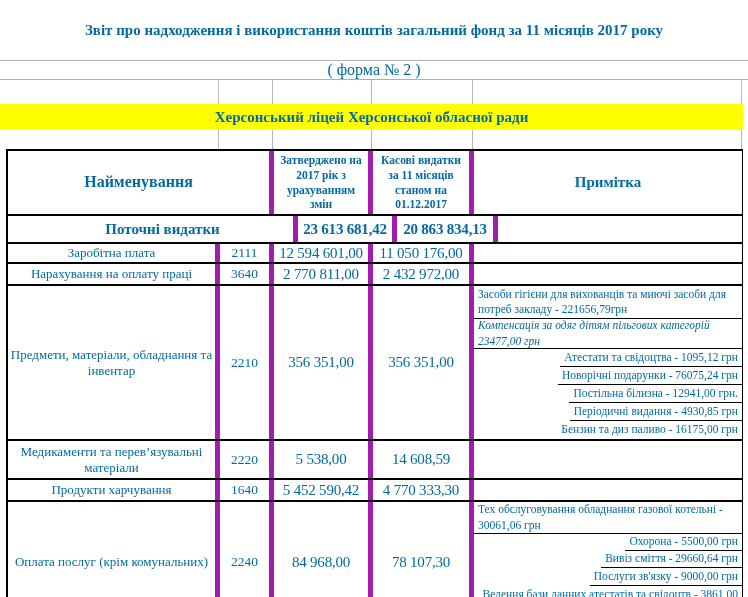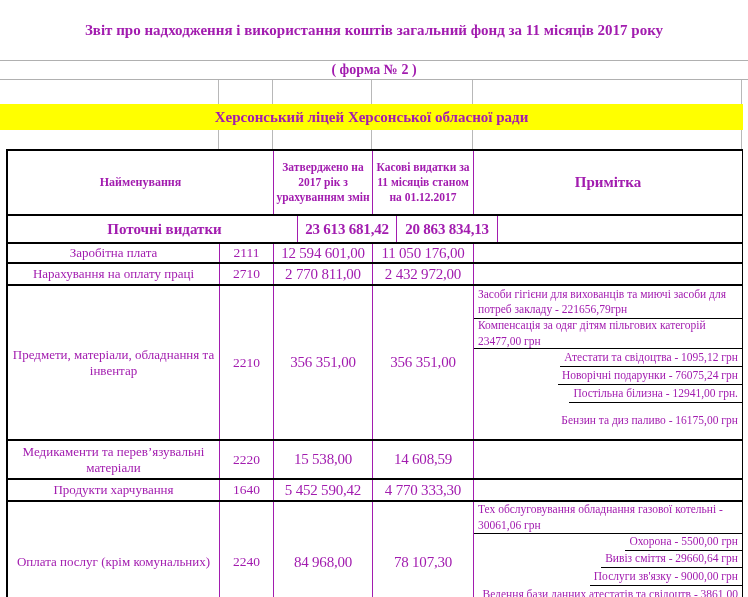--- a/index.html
+++ b/index.html
@@ -2,36 +2,36 @@
 <html><head>
 <meta charset="utf-8">
 <style>
   * { margin:0; padding:0; box-sizing:border-box; }
   html,body { background:#fff; }
   .page {
     position:relative;
     width:748px; height:597px;
     overflow:hidden;
     background:#fff;
-    color:#a21caf;
+    color:#0369a1;
     font-family:"Liberation Serif","DejaVu Serif",serif;
   }
   
   .title-row {
     height:61px;
     display:flex; align-items:center; justify-content:center;
     border-bottom:1px solid #b0b0b0;
     font-weight:bold; font-size:15px;
     text-align:center;
   }
   .forma-row {
     height:19px;
     display:flex; align-items:center; justify-content:center;
     border-bottom:1px solid #b0b0b0;
-    font-weight:bold; font-size:14px;
+    font-weight:normal; font-size:16px;
   }
   .grid-row { height:24px; width:748px; display:grid; grid-template-columns:219px 54px 99px 101px 269px 1fr; }
   .grid-row.g2 { height:19px; }
   .grid-row i { display:block; border-right:1px solid #b8b8b8; }
   .grid-row i.nob { border-right:none; }
   .yellow-row {
     height:26px; width:743px;
     display:flex; align-items:center; justify-content:center;
     font-weight:bold; font-size:15px;
   }
@@ -43,27 +43,27 @@
     border-right-width:1px;
     border-bottom:none;
   }
   .trow {
     display:grid;
     grid-template-columns:212px 54px 99px 101px 1fr;
     border-bottom:2px solid #000;
   }
   .trow.merged2 { grid-template-columns:266px 99px 101px 1fr; }
   .cell {
-    border-right:1px solid #a21caf;
+    border-right:5px solid #a21caf;
     display:flex; align-items:center; justify-content:center;
     text-align:center;
     overflow:hidden;
   }
   .cell.last { border-right:none; }
-  .hdr { font-weight:bold; font-size:12px; line-height:1.3; padding:0 2px; }
+  .hdr { font-weight:bold; font-size:16px; line-height:1.3; padding:0 2px; }
   .hdr.sm { font-size:11.5px; }
   .hdr.lg { font-size:15px; }
   .cname { font-size:13px; line-height:1.2; padding:0 2px; }
   .ccode { font-size:13.5px; }
   .money { font-size:15px; letter-spacing:-0.2px; }
   .bold { font-weight:bold; font-size:15px; }
   .ncell {
     display:flex; flex-direction:column;
     align-items:flex-end; justify-content:flex-start;
     text-align:left;
@@ -72,21 +72,21 @@
     border-bottom:1px solid #000;
     display:flex; align-items:center;
     padding:0 4px;
     font-size:11.5px; line-height:1.32;
   }
   .note.nowrap { white-space:nowrap; }
   .nfill { flex:1; border-bottom:none; }
   .rh65 { height:65px; } .rh30 { height:28px;padding-left:24px; } .rh20 { height:20px; }
   .rh22 { height:22px; } .rh155 { height:155px; } .rh29 { height:39px; }
   .rh120 { height:120px; border-bottom:none; }
-  .nh33 { height:33px; } .nh31 { height:32px; } .nh30 { height:30px; }
+  .nh33 { height:33px; } .nh31 { height:32px; } .nh30 { height:30px;font-style:italic; }
   .nh18 { height:18px; } .nh17 { height:17px; }
 </style>
 </head>
 <body>
 
 <div class="page">
 
   <div class="title-row">Звіт про надходження і використання коштів загальний фонд за 11 місяців 2017 року</div>
 
   <div class="forma-row">( форма № 2 )</div>
@@ -130,45 +130,46 @@
     <div class="trow rh20">
       <div class="cell cname">Заробітна плата</div>
       <div class="cell ccode">2111</div>
       <div class="cell money">12 594 601,00</div>
       <div class="cell money">11 050 176,00</div>
       <div class="cell last"></div>
     </div>
 
     <div class="trow rh22">
       <div class="cell cname">Нарахування на оплату праці</div>
-      <div class="cell ccode">2710</div>
+      <div class="cell ccode">3640</div>
       <div class="cell money">2 770 811,00</div>
       <div class="cell money">2 432 972,00</div>
       <div class="cell last"></div>
     </div>
 
     <div class="trow rh155">
       <div class="cell cname">Предмети, матеріали, обладнання та інвентар</div>
       <div class="cell ccode">2210</div>
       <div class="cell money">356 351,00</div>
       <div class="cell money">356 351,00</div>
       <div class="cell last ncell">
         <div class="note nh33">Засоби гігієни для вихованців та миючі засоби для потреб закладу - 221656,79грн</div>
         <div class="note nh30">Компенсація за одяг дітям пільгових категорій 23477,00 грн</div>
         <div class="note nh18">Атестати та свідоцтва - 1095,12 грн</div>
         <div class="note nh18">Новорічні подарунки - 76075,24 грн</div>
         <div class="note nh18">Постільна білизна - 12941,00 грн.</div>
+        <div class="note nh18">Періодичні видання - 4930,85 грн</div>
         <div class="note nfill">Бензин та диз паливо - 16175,00 грн</div>
       </div>
     </div>
 
     <div class="trow rh29">
       <div class="cell cname">Медикаменти та перев’язувальні матеріали</div>
       <div class="cell ccode">2220</div>
-      <div class="cell money">15 538,00</div>
+      <div class="cell money">5 538,00</div>
       <div class="cell money">14 608,59</div>
       <div class="cell last"></div>
     </div>
 
     <div class="trow rh22">
       <div class="cell cname">Продукти харчування</div>
       <div class="cell ccode">1640</div>
       <div class="cell money">5 452 590,42</div>
       <div class="cell money">4 770 333,30</div>
       <div class="cell last"></div>

